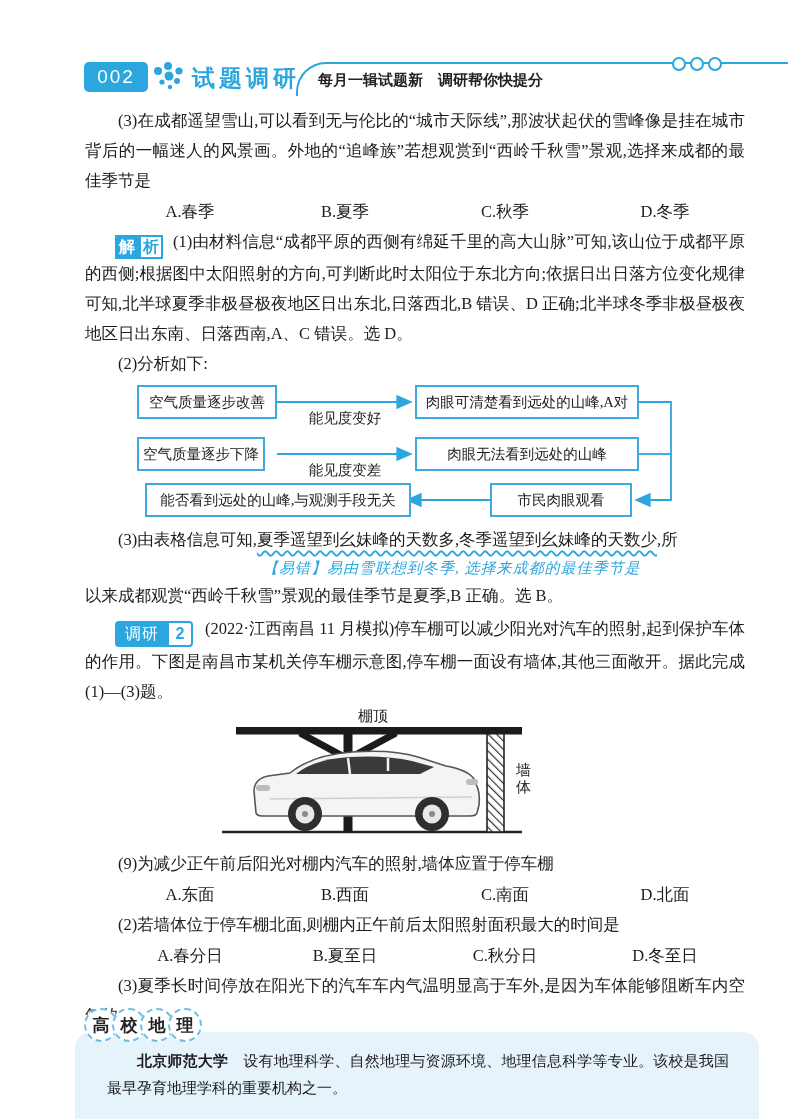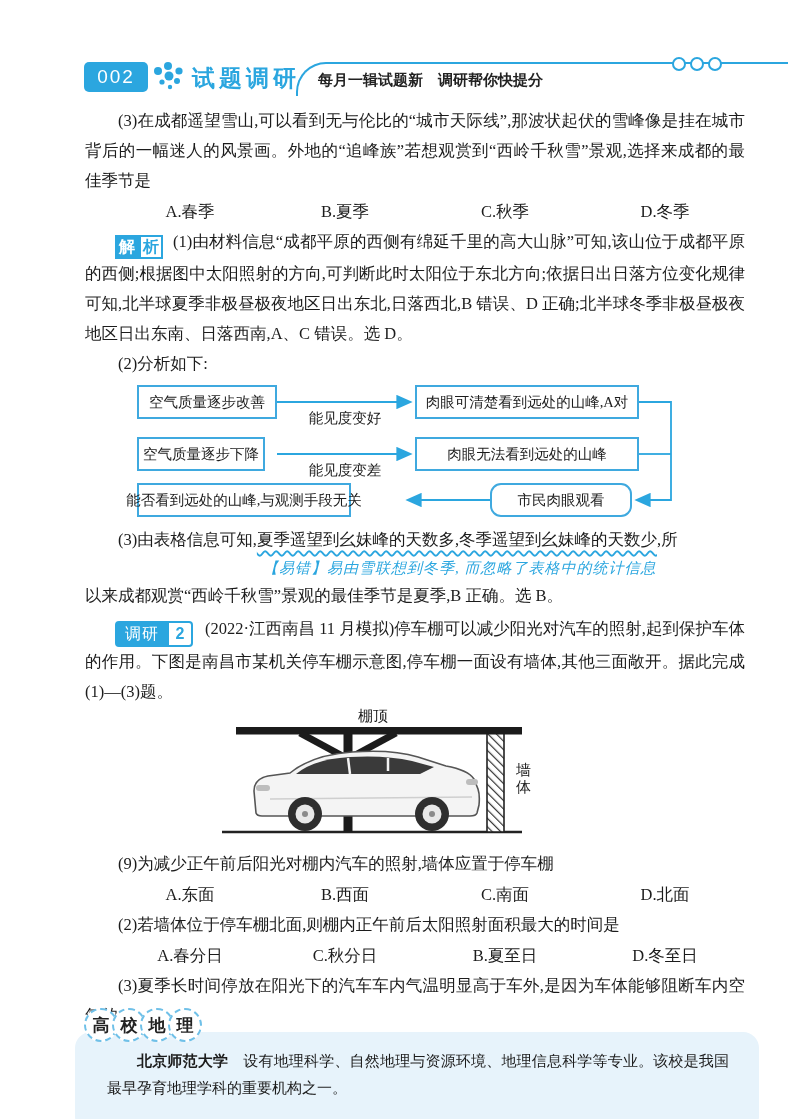--- a/index.html
+++ b/index.html
@@ -155,27 +155,27 @@
         <line x1="554" y1="73" x2="586" y2="73"></line>
         <line x1="405" y1="119" x2="324" y2="119" marker-end="url(#ah)"></line>
       </g>
     </svg>
     <div class="fc-box" style="left:52px;top:4px;width:140px;height:34px;">空气质量逐步改善</div>
     <div class="fc-box" style="left:330px;top:4px;width:224px;height:34px;">肉眼可清楚看到远处的山峰,A对</div>
     <div class="fc-label" style="left:200px;top:28px;width:120px;text-align:center;">能见度变好</div>
     <div class="fc-box" style="left:52px;top:56px;width:128px;height:34px;">空气质量逐步下降</div>
     <div class="fc-box" style="left:330px;top:56px;width:224px;height:34px;">肉眼无法看到远处的山峰</div>
     <div class="fc-label" style="left:200px;top:80px;width:120px;text-align:center;">能见度变差</div>
-    <div class="fc-box" style="left:405px;top:102px;width:142px;height:34px;border-radius:11px;">市民肉眼观看</div>
-    <div class="fc-box" style="left:52px;top:102px;width:214px;height:34px;">能否看到远处的山峰,与观测手段无关</div>
+    <div class="fc-box" style="left:405px;top:102px;width:142px;height:34px;">市民肉眼观看</div>
+    <div class="fc-box" style="left:60px;top:102px;width:266px;height:34px;">能否看到远处的山峰,与观测手段无关</div>
   </div>
 
   <p class="para"><span>(3)由表格信息可知,</span><span class="wavy">夏季遥望到幺妹峰的天数多,冬季遥望到幺妹峰的天数少</span><span>,所</span></p>
 
-  <p class="note-blue">【易错】易由雪联想到冬季, 而忽略了表格中的统计信息</p>
+  <p class="note-blue">【易错】易由雪联想到冬季, 选择来成都的最佳季节是</p>
 
   <p class="para" style="text-indent:0;">以来成都观赏“西岭千秋雪”景观的最佳季节是夏季,B 正确。选 B。</p>
 
   <p class="para" style="text-indent:0;margin-top:3px;">
     <span class="badge-dy">
         <span class="b1">调研</span>
         <span class="b2">2</span>
       </span><span>(2022·江西南昌 11 月模拟)停车棚可以减少阳光对汽车的照射,起到保护车体的作用。下图是南昌市某机关停车棚示意图,停车棚一面设有墙体,其他三面敞开。据此完成(1)—(3)题。</span>
   </p>
 
@@ -225,22 +225,22 @@
   <div class="options">
     <span>A.东面</span>
     <span>B.西面</span>
     <span>C.南面</span>
     <span>D.北面</span>
   </div>
 
   <p class="para">(2)若墙体位于停车棚北面,则棚内正午前后太阳照射面积最大的时间是</p>
   <div class="options">
     <span>A.春分日</span>
+    <span>B.夏至日</span>
     <span>C.秋分日</span>
-    <span>B.夏至日</span>
     <span>D.冬至日</span>
   </div>
 
   <p class="para">(3)夏季长时间停放在阳光下的汽车车内气温明显高于车外,是因为车体能够阻断车内空气的</p>
   <div class="options">
     <span>A.水平扩散</span>
     <span>B.上下对流</span>
     <span>C.水汽来源</span>
     <span>D.热量来源</span>
   </div>

